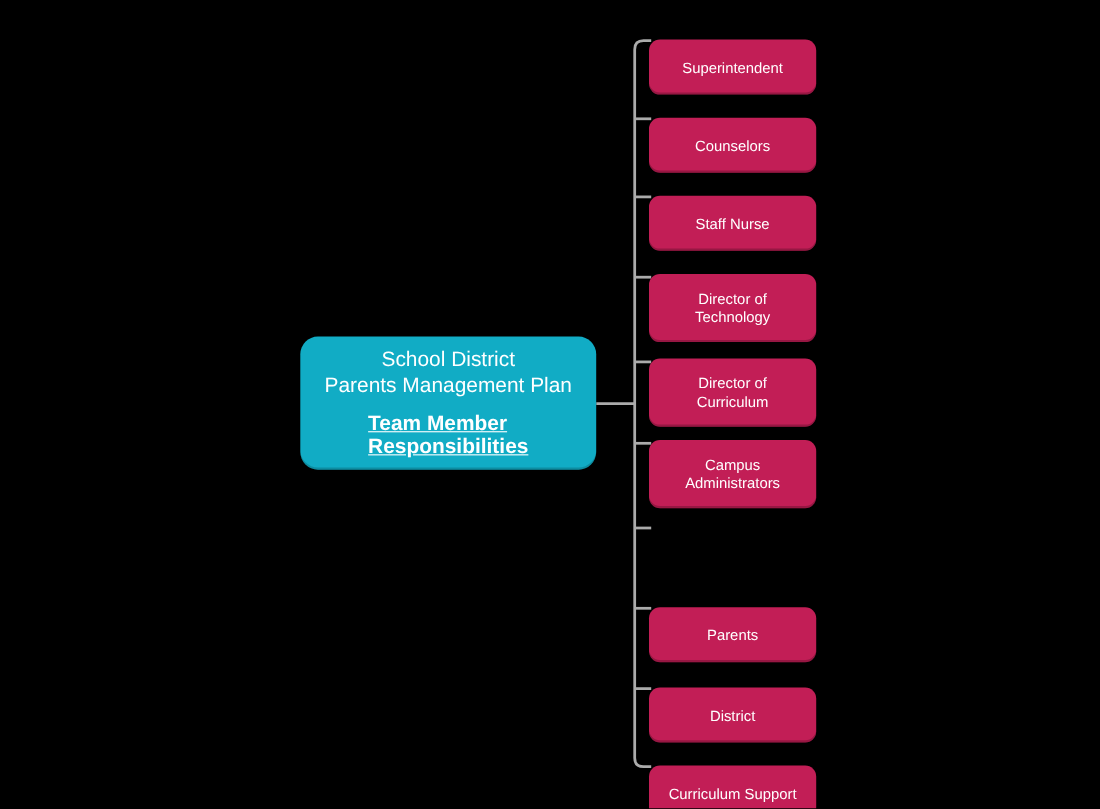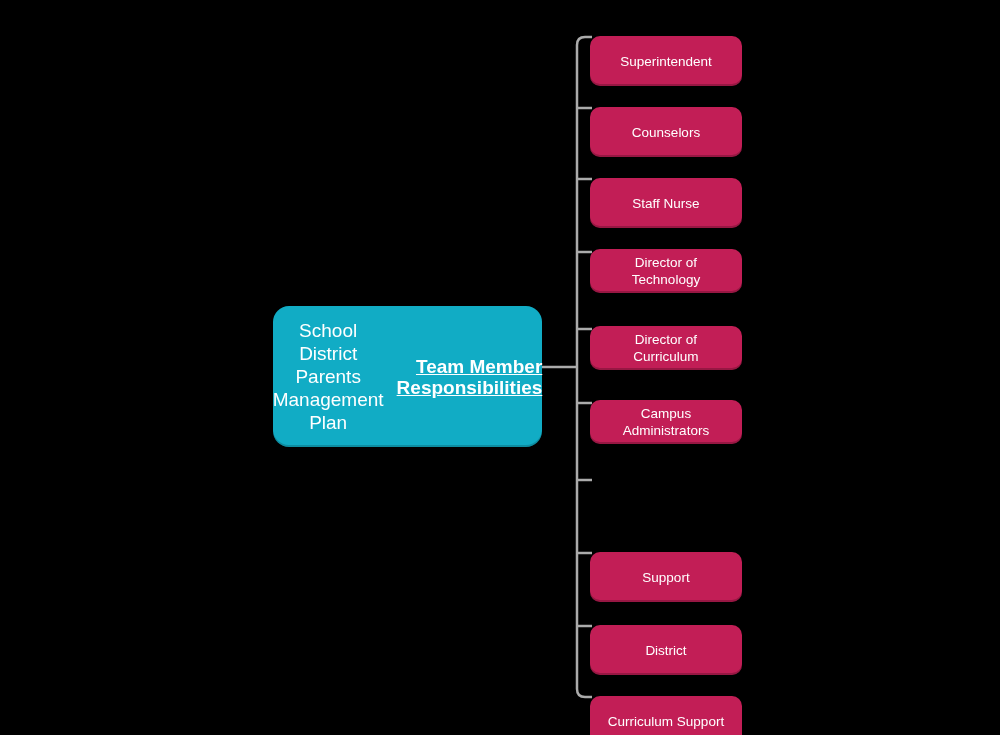--- a/index.html
+++ b/index.html
@@ -27,44 +27,44 @@
   svg.connectors path {
     stroke: var(--c-connector, #ababab);
     stroke-width: 2.5;
     fill: none;
   }
   .root-node {
     position: absolute;
     left: 273px;
     top: 306px;
     width: 269px;
-    height: 141px;
+    height: 121px;
     box-sizing: border-box;
     background: var(--c-root, #11acc5);
     border-radius: 16px;
     color: var(--c-text, #fff);
     display: flex;
-    flex-direction: row;
+    flex-direction: column;
     align-items: center;
     justify-content: center;
     gap: 13px;
     box-shadow: inset 0 -2px 0 rgba(0,0,0,0.18);
   }
   .root-title {
     font-size: 19px;
     line-height: 23px;
     font-weight: 400;
     text-align: center;
   }
   .root-title span { display: block; }
   .root-link {
     font-size: 19px;
     line-height: 21px;
     font-weight: 700;
-    text-align: right;
+    text-align: left;
     cursor: pointer;
   }
   .root-link span {
     display: block;
     text-decoration: underline;
   }
   .node {
     position: absolute;
     left: 590px;
     width: 152px;
@@ -76,21 +76,21 @@
     display: flex;
     align-items: center;
     justify-content: center;
     text-align: center;
     font-size: 13.5px;
     line-height: 17px;
     box-shadow: inset 0 -2px 0 rgba(0,0,0,0.22);
     margin-top: 24px;
   }
   .h1 { height: 50px; }
-  .h2 { height: 44px; }
+  .h2 { height: 62px; }
 </style>
 </head>
 <body>
 
 <div class="canvas">
 
   <svg class="connectors" viewBox="0 0 1000 735" aria-hidden="true">
     <path d="M 542 367 L 577 367"></path>
     <path d="M 592 37 L 585 37 Q 577 37 577 45 L 577 689 Q 577 697 585 697 L 592 697"></path>
     <path d="M 577 108 L 592 108"></path>
@@ -126,21 +126,21 @@
   <div class="node h2" style="top:225px">
     <span>Director of Technology</span>
   </div>
   <div class="node h2" style="top:302px">
     <span>Director of Curriculum</span>
   </div>
   <div class="node h2" style="top:376px">
     <span>Campus Administrators</span>
   </div>
   <div class="node h1" style="top:528px">
-    <span>Support</span>
+    <span>Parents</span>
   </div>
   <div class="node h1" style="top:601px">
     <span>District</span>
   </div>
   <div class="node h1" style="top:672px">
     <span>Curriculum Support</span>
   </div>
 
 </div>
 

